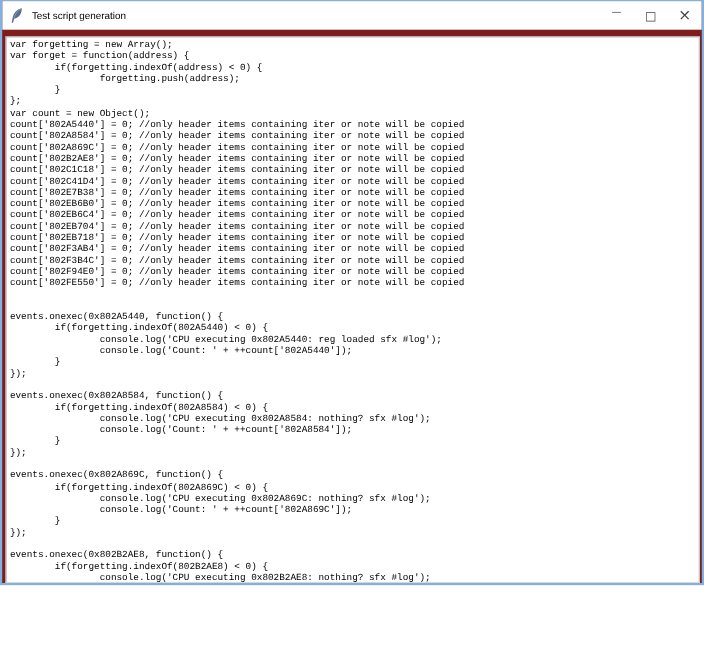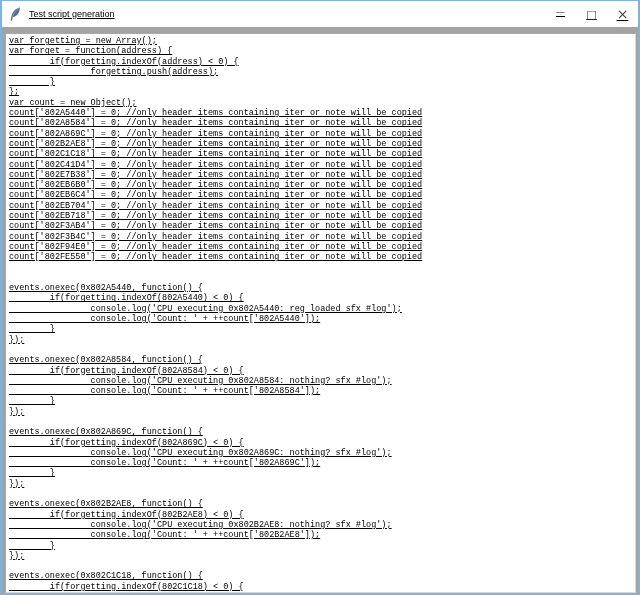--- a/index.html
+++ b/index.html
@@ -1,31 +1,30 @@
 <!DOCTYPE html>
 <html><head>
 <meta charset="utf-8">
 <style>
   html, body { margin: 0; padding: 0; background: #ffffff; }
   * { box-sizing: border-box; }
 
   .window {
     position: relative;
     width: 640px;
-    height: 595px;
+    height: 532px;
     border-top: 1px solid #7fb2e0;
     border-left: 2px solid #7fb2e0;
     border-right: 2px solid #7fb2e0;
     border-bottom: 2px solid #7fb2e0;
-    background: #a3a3a3;
+    background: #7f1d1d;
     display: flex;
     flex-direction: column;
     font-family: "Liberation Sans", sans-serif;
     overflow: hidden;
-    text-decoration: underline;
   }
 
   .titlebar {
     height: 26px;
     flex: 0 0 26px;
     background: #ffffff;
     display: flex;
     align-items: center;
   }
   .app-icon {

